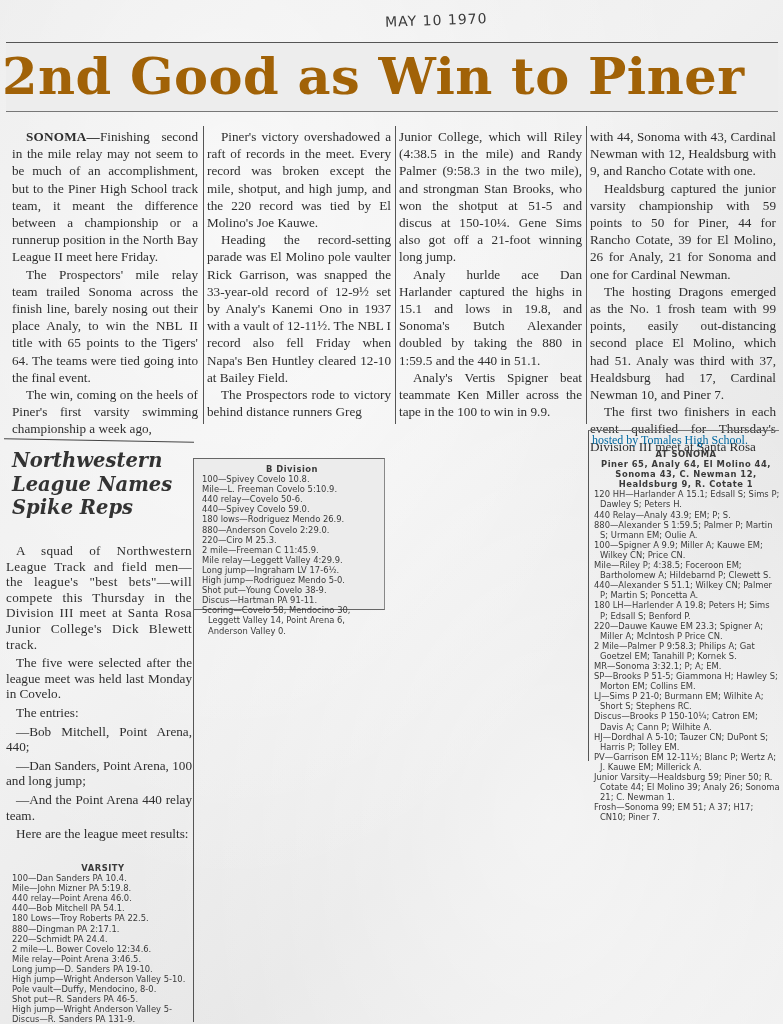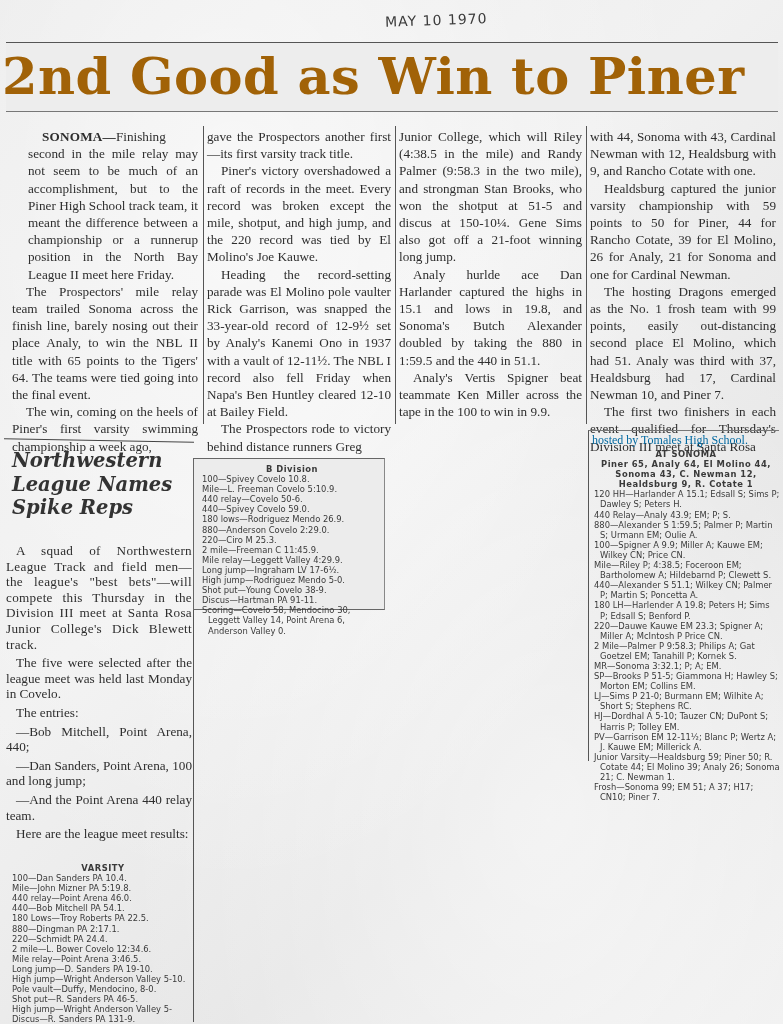--- a/index.html
+++ b/index.html
@@ -76,27 +76,26 @@
 </style>
 </head>
 <body>
 
 <div class="stamp">MAY 10 1970</div>
 
 <div class="headline-box"></div>
 <div class="headline">2nd Good as Win to Piner</div>
 
 <div class="col" id="col1" style="left:12px; width:186px;">
-    <p class="noind" style="text-indent: 14px; margin-left: 16px;"><span class="dateline">SONOMA—</span>Finishing second in the mile relay may not seem to be much of an accomplishment, but to the Piner High School track team, it meant the difference between a championship or a runnerup position in the North Bay League II meet here Friday.</p>
+    <p class="noind" style="text-indent: 14px;"><span class="dateline">SONOMA—</span>Finishing second in the mile relay may not seem to be much of an accomplishment, but to the Piner High School track team, it meant the difference between a championship or a runnerup position in the North Bay League II meet here Friday.</p>
     <p>The Prospectors' mile relay team trailed Sonoma across the finish line, barely nosing out their place Analy, to win the NBL II title with 65 points to the Tigers' 64. The teams were tied going into the final event.</p>
     <p>The win, coming on the heels of Piner's first varsity swimming championship a week ago,</p>
   </div>
 <div class="vrule" style="left:203px; top:126px; height:298px;"></div>
 <div class="col" id="col2" style="left:207px; width:184px;">
-    <p class="noind">gave the Prospectors another first—its first varsity track title.</p>
     <p>Piner's victory overshadowed a raft of records in the meet. Every record was broken except the mile, shotput, and high jump, and the 220 record was tied by El Molino's Joe Kauwe.</p>
     <p>Heading the record-setting parade was El Molino pole vaulter Rick Garrison, was snapped the 33-year-old record of 12-9½ set by Analy's Kanemi Ono in 1937 with a vault of 12-11½. The NBL I record also fell Friday when Napa's Ben Huntley cleared 12-10 at Bailey Field.</p>
     <p>The Prospectors rode to victory behind distance runners Greg</p>
   </div>
 <div class="vrule" style="left:395px; top:126px; height:298px;"></div>
 <div class="col" id="col3" style="left:399px; width:183px;">
     <p class="noind">Junior College, which will Riley (4:38.5 in the mile) and Randy Palmer (9:58.3 in the two mile), and strongman Stan Brooks, who won the shotput at 51-5 and discus at 150-10¼. Gene Sims also got off a 21-foot winning long jump.</p>
     <p>Analy hurlde ace Dan Harlander captured the highs in 15.1 and lows in 19.8, and Sonoma's Butch Alexander doubled by taking the 880 in 1:59.5 and the 440 in 51.1.</p>
     <p>Analy's Vertis Spigner beat teammate Ken Miller across the tape in the 100 to win in 9.9.</p>
   </div>
@@ -168,17 +167,18 @@
     <div class="ln">880—Alexander S 1:59.5; Palmer P; Martin S; Urmann EM; Oulie A.</div>
     <div class="ln">100—Spigner A 9.9; Miller A; Kauwe EM; Wilkey CN; Price CN.</div>
     <div class="ln">Mile—Riley P; 4:38.5; Foceroon EM; Bartholomew A; Hildebarnd P; Clewett S.</div>
     <div class="ln">440—Alexander S 51.1; Wilkey CN; Palmer P; Martin S; Poncetta A.</div>
     <div class="ln">180 LH—Harlender A 19.8; Peters H; Sims P; Edsall S; Benford P.</div>
     <div class="ln">220—Dauwe Kauwe EM 23.3; Spigner A; Miller A; McIntosh P Price CN.</div>
     <div class="ln">2 Mile—Palmer P 9:58.3; Philips A; Gat Goetzel EM; Tanahill P; Kornek S.</div>
     <div class="ln">MR—Sonoma 3:32.1; P; A; EM.</div>
     <div class="ln">SP—Brooks P 51-5; Giammona H; Hawley S; Morton EM; Collins EM.</div>
     <div class="ln">LJ—Sims P 21-0; Burmann EM; Wilhite A; Short S; Stephens RC.</div>
+    <div class="ln">Discus—Brooks P 150-10¼; Catron EM; Davis A; Cann P; Wilhite A.</div>
     <div class="ln">HJ—Dordhal A 5-10; Tauzer CN; DuPont S; Harris P; Tolley EM.</div>
     <div class="ln">PV—Garrison EM 12-11½; Blanc P; Wertz A; J. Kauwe EM; Millerick A.</div>
     <div class="ln">Junior Varsity—Healdsburg 59; Piner 50; R. Cotate 44; El Molino 39; Analy 26; Sonoma 21; C. Newman 1.</div>
     <div class="ln">Frosh—Sonoma 99; EM 51; A 37; H17; CN10; Piner 7.</div>
   </div>
 
 </body></html>

